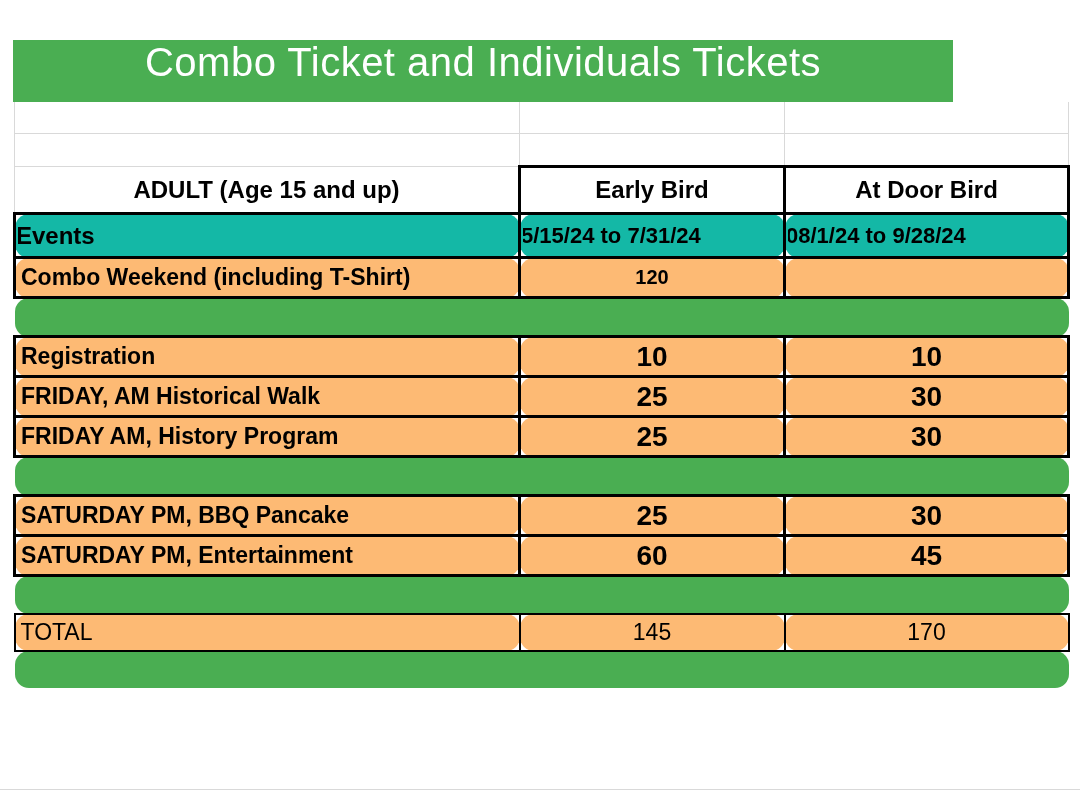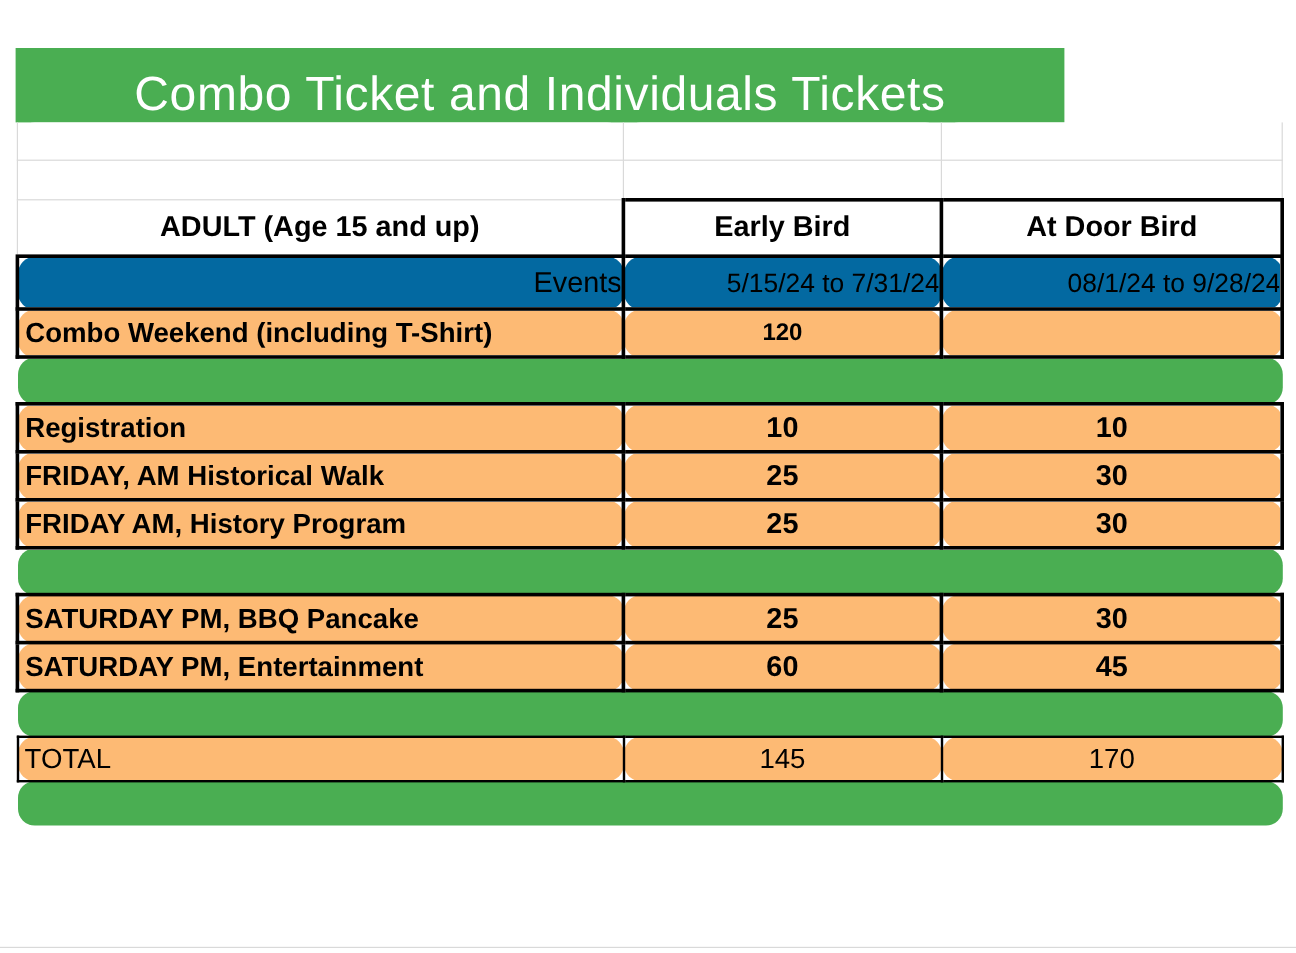--- a/index.html
+++ b/index.html
@@ -2,22 +2,22 @@
 <html><head>
 <meta charset="utf-8">
 <title>Combo Ticket Table</title>
 <style>
   html,body{margin:0;padding:0;background:#fff;}
   .page{
     position:relative;width:1080px;height:794px;background:#ffffff;
     font-family:"Liberation Sans",sans-serif;color:#000;overflow:hidden;
   }
   .banner{
-    position:absolute;left:13px;top:40px;width:874px;height:62px;
-    display:flex;align-items:flex-end;justify-content:center;
+    position:absolute;left:13px;top:40px;width:940px;height:62px;
+    display:flex;align-items:flex-start;justify-content:center;
     background:#4aae52;
   }
   .banner-title{
     color:#ffffff;font-size:40px;font-weight:400;letter-spacing:0.5px;
     white-space:nowrap;
   }
   table.sheet{
     position:absolute;left:13px;top:102px;width:1054px;
     border-collapse:collapse;table-layout:fixed;
   }
@@ -27,30 +27,30 @@
   
   tr.spacer td{height:31px;border:1px solid #d9d9d9;background:#fff;}
   tr.spacer.first td{border-top:none;}
 
   
   tr.head td{height:44px;border:3px solid #000;background:#fff;
     font-weight:700;font-size:24px;text-align:center;}
   tr.head td.first{border-top:1px solid #d9d9d9;border-left:1px solid #d9d9d9;}
 
   
-  tr.subhead td{height:41px;border:3px solid #000;background:#0369a1;
-    font-weight:400;text-align:right;}
+  tr.subhead td{height:41px;border:3px solid #000;background:#14b8a6;
+    font-weight:700;text-align:left;}
   tr.subhead td.first{font-size:24px;}
   tr.subhead td.val{font-size:22px;}
 
   
   tr.data td{height:37px;border:3px solid #000;background:#fdba74;
     font-weight:700;font-size:23px;}
   tr.data td.label{text-align:left;padding-left:5px;}
-  tr.data td.val{text-align:center;font-size:24px;}
+  tr.data td.val{text-align:center;font-size:28px;}
   tr.data.combo td.val{font-size:20px;}
   tr.data.regular td{border-width:2px;font-weight:400;height:35px;}
   tr.data.regular td.val{font-size:23px;font-weight:400;}
   td.black-cell{background:#000000;}
 
   
   tr.band td{height:36px;background:#4aae52;border:none;}
 
   .bottom-rule{
     position:absolute;left:0;top:789px;width:1080px;height:0;

